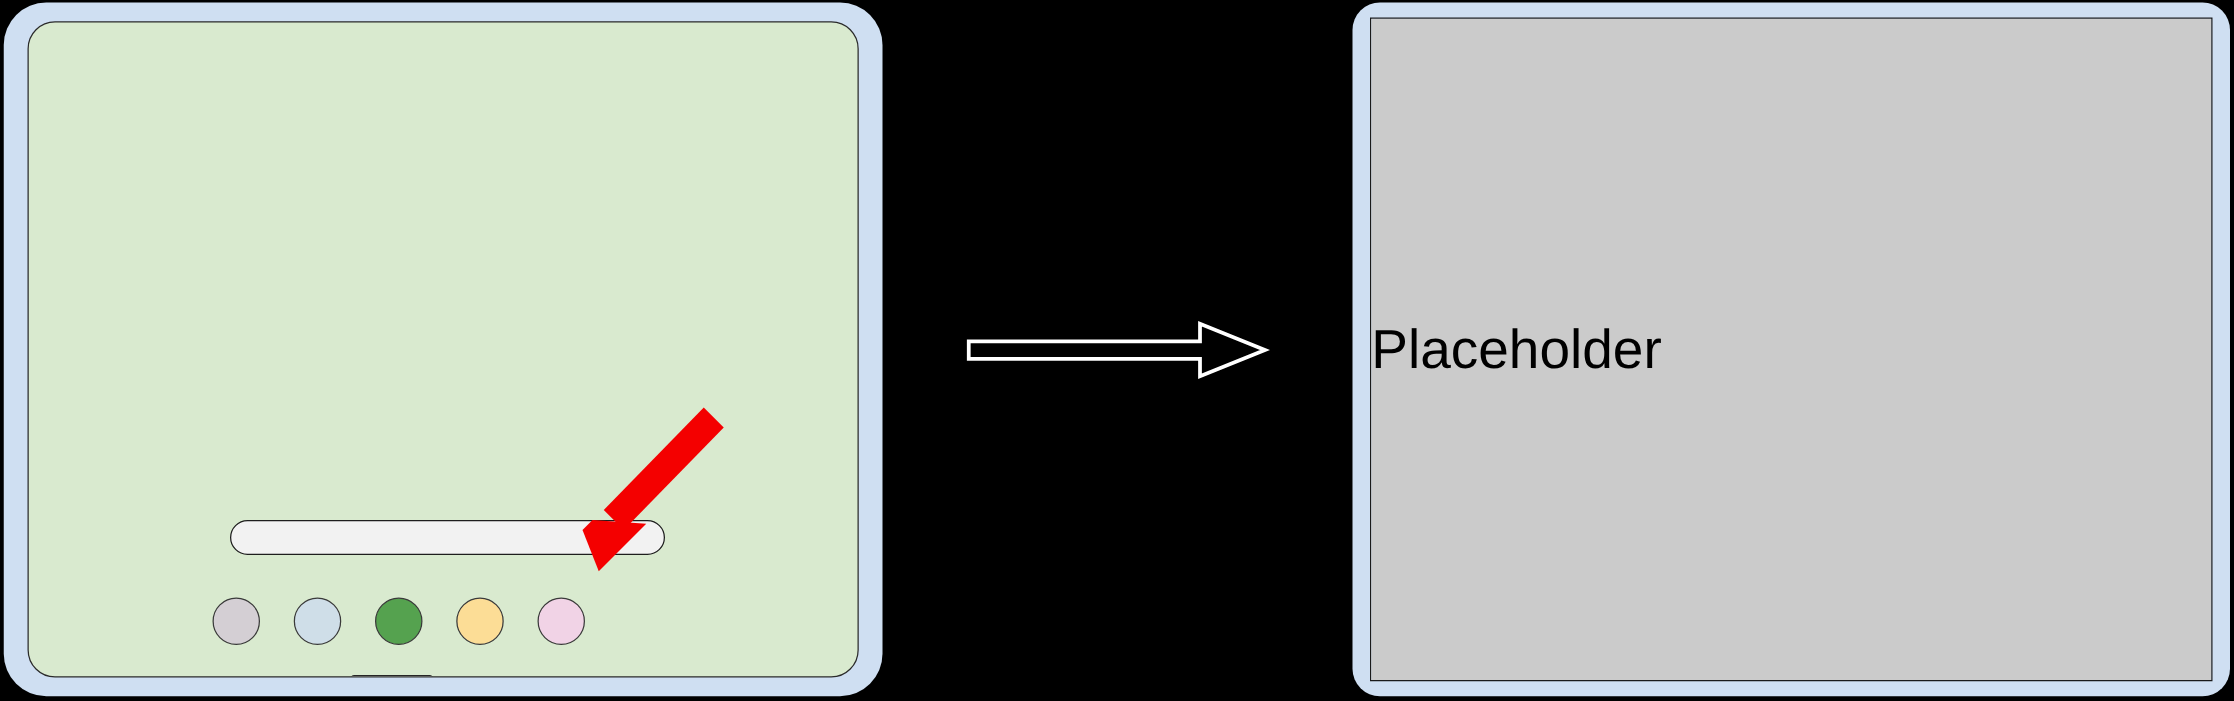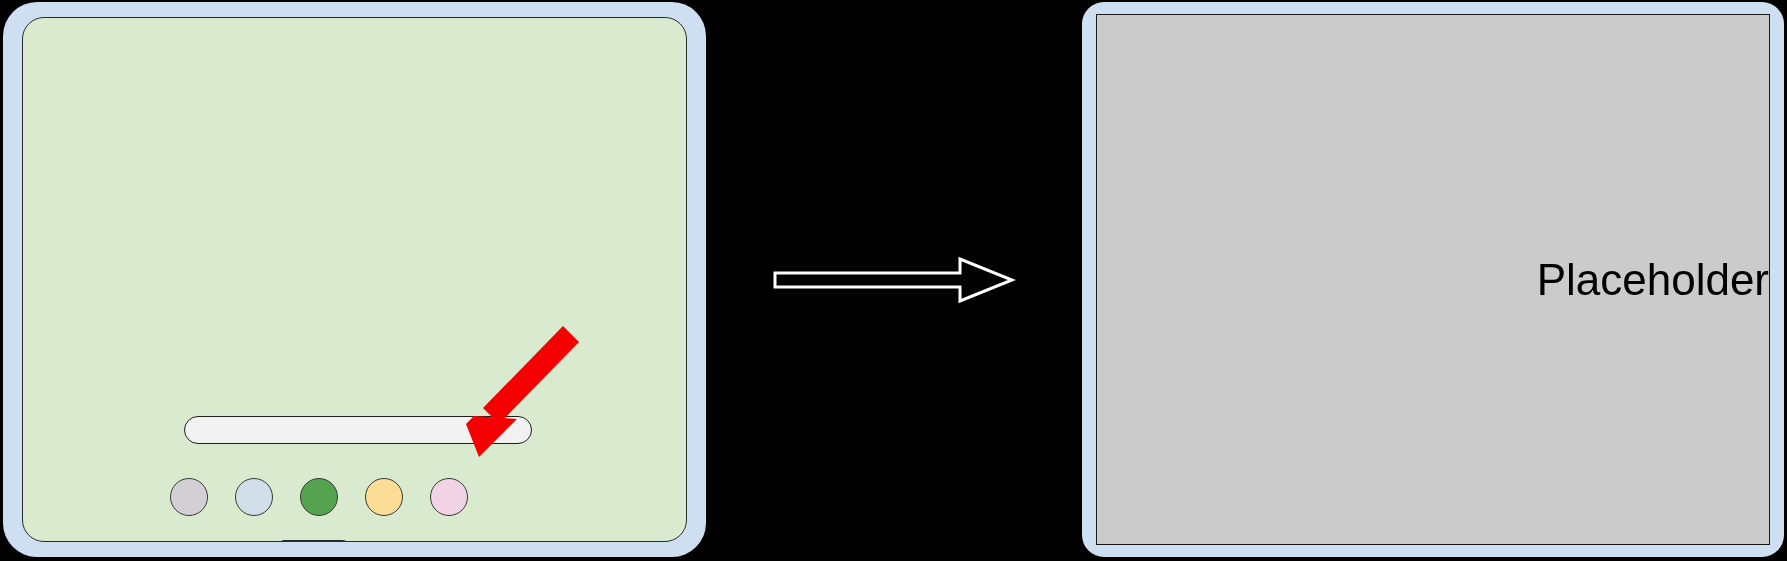--- a/index.html
+++ b/index.html
@@ -135,21 +135,21 @@
     box-sizing: border-box;
     display: flex;
     align-items: center;
     justify-content: center;
   }
   #placeholder-pane {
     flex: 1 1 auto;
     background: #cbcbcb;
     display: flex;
     align-items: center;
-    justify-content: flex-end;
+    justify-content: flex-start;
   }
   .pane-label {
     font-size: 44px;
     color: #000000;
     font-family: "Liberation Sans", sans-serif;
     font-weight: 400;
     letter-spacing: 0px;
     white-space: nowrap;
   }
 </style>

